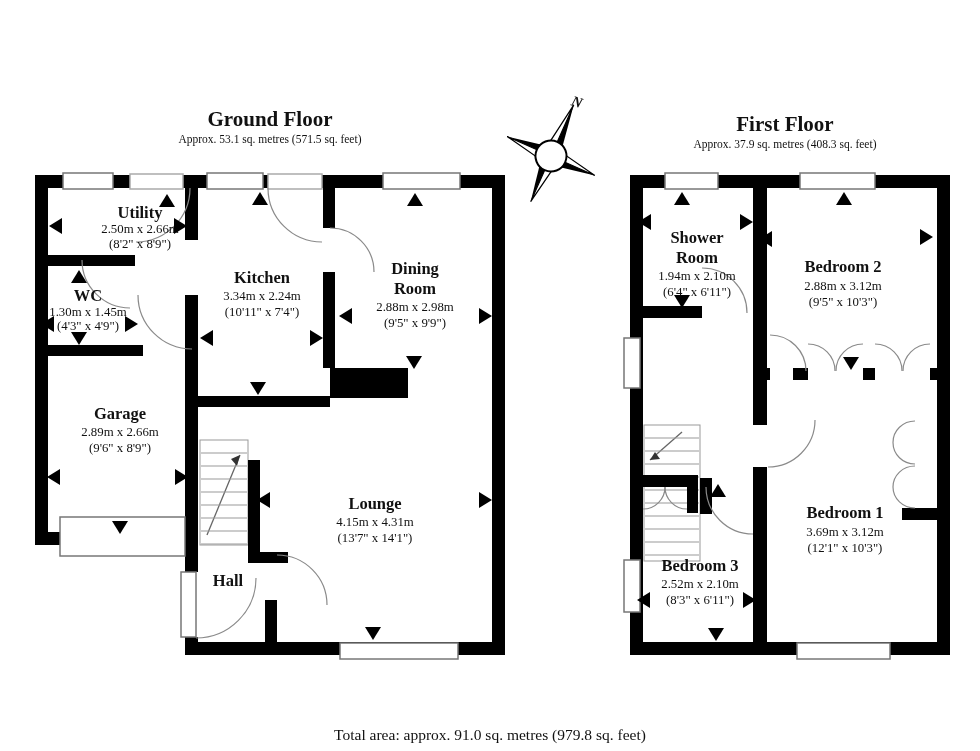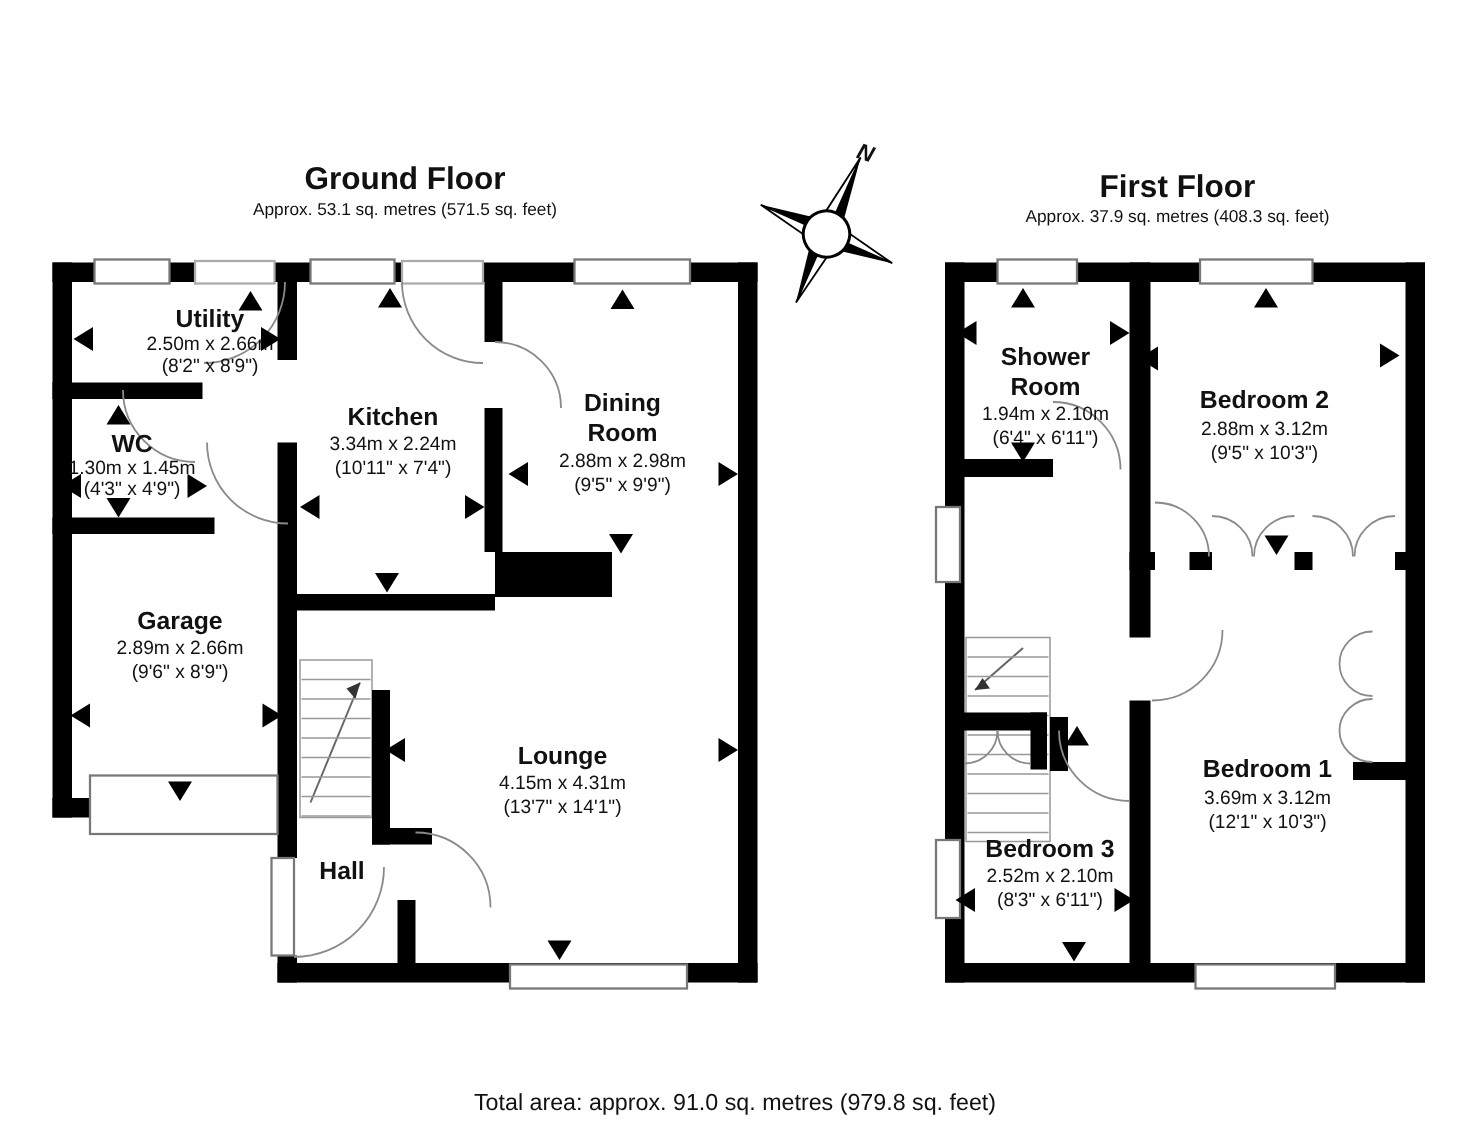--- a/index.html
+++ b/index.html
@@ -1,17 +1,17 @@
 <!DOCTYPE html>
 <html><head>
 <meta charset="utf-8">
 <style>
   html,body{margin:0;padding:0;background:#ffffff;}
   .stage{position:relative;width:980px;height:751px;background:#fff;overflow:hidden;
-         font-family:Liberation Sans, sans-serif;}
+         font-family:Liberation Serif, serif;}
   svg{position:absolute;left:0;top:0;}
   text{fill:#111;}
   .floor-title{font-size:21px;font-weight:bold;}
   .floor-sub{font-size:11.5px;}
   .room-name{font-size:16.5px;font-weight:bold;}
   .room-dim{font-size:12.8px;}
   .footer-text{font-size:15.5px;}
   .north-label{font-size:15px;font-weight:bold;font-style:italic;}
 </style>
 </head>

